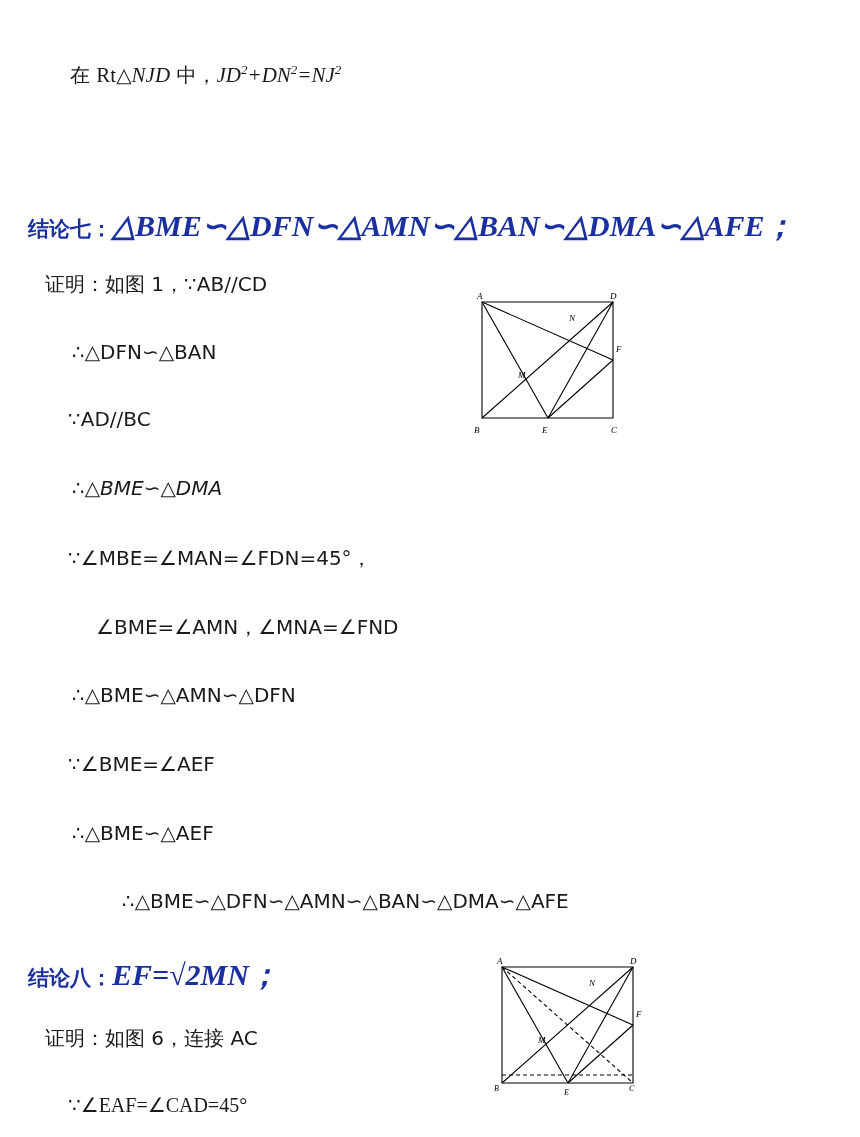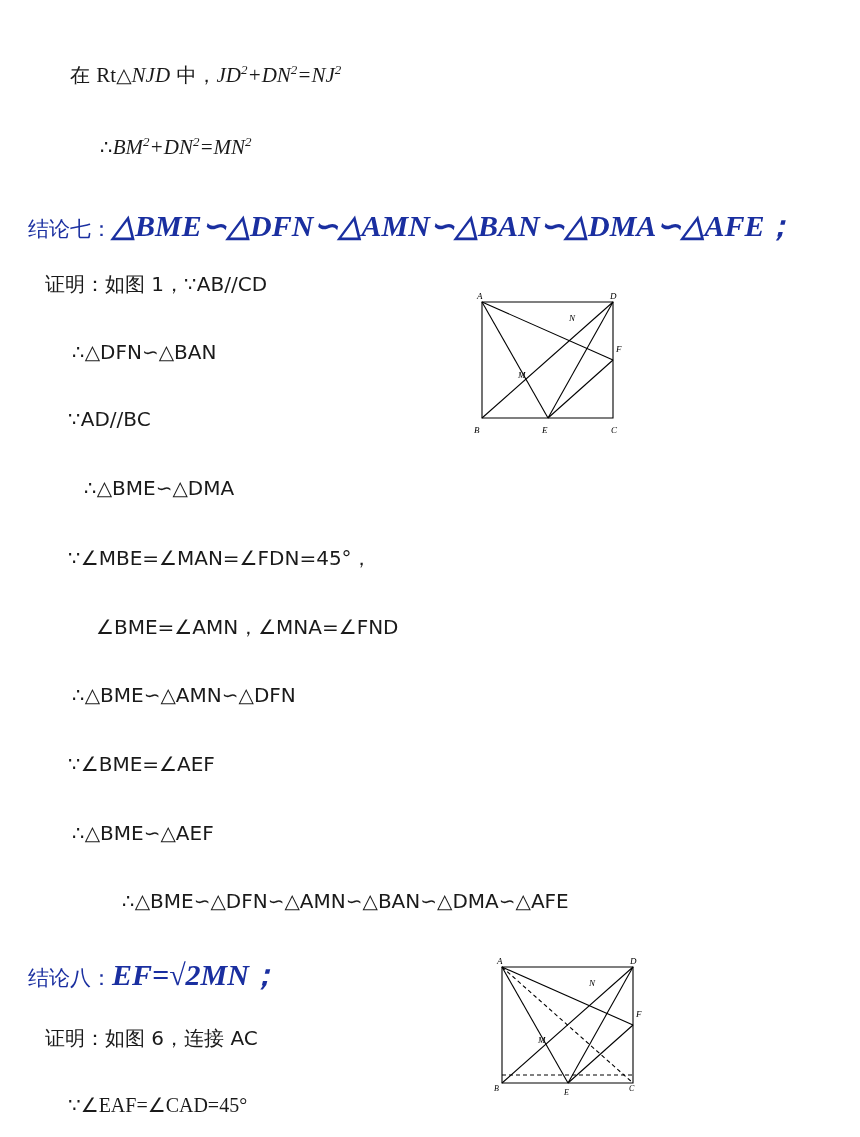--- a/index.html
+++ b/index.html
@@ -45,21 +45,21 @@
   .concl {
     position: absolute;
     white-space: nowrap;
     color: #1a2fa0;
     font-weight: bold;
   }
   .concl .label {
     font-family: "DejaVu Sans", sans-serif;
     font-size: 21px;
     color: #1a2fa0;
-    font-weight: normal;
+    font-weight: bold;
   }
   .concl .body {
     font-family: "Liberation Serif", serif;
     font-style: italic;
     font-weight: bold;
     font-size: 30px;
     color: #1a2fa0;
   }
   .fig {
     position: absolute;
@@ -70,33 +70,30 @@
 </style>
 </head>
 <body>
 
 <div class="page">
 
   <div class="line" style="left:70px; top:62px;">
     <span class="cn">在 </span><span style="font-family:'Liberation Serif',serif;">Rt</span><span class="cn">△</span><span class="mathi">NJD</span><span class="cn"> 中，</span><span class="mathi">JD</span><span class="mathi sup">2</span><span class="mathi">+</span><span class="mathi">DN</span><span class="mathi sup">2</span><span class="mathi">=</span><span class="mathi">NJ</span><span class="mathi sup">2</span>
   </div>
 
-  <div class="line" style="left:100px; top:134px;">
-    <span class="cn">∴</span><span class="mathi">BM</span><span class="mathi sup">2</span><span class="mathi">+</span><span class="mathi">DN</span><span class="mathi sup">2</span><span class="mathi">=</span><span class="mathi">MN</span><span class="mathi sup">2</span>
-  </div>
 
   <div class="concl" style="left:28px; top:206px;">
     <span class="label">结论七：</span><span class="body">△BME∽△DFN∽△AMN∽△BAN∽△DMA∽△AFE；</span>
   </div>
 
   <div class="line cn" style="left:45px; top:272px;">证明：如图 1，∵AB//CD</div>
 
   <div class="line cn" style="left:72px; top:340px;">∴△DFN∽△BAN</div>
   <div class="line cn" style="left:68px; top:407px;">∵AD//BC</div>
-  <div class="line cn" style="left:84px; top:476px;">∴△BME∽△DMA</div>
+  <div class="line cn" style="left:72px; top:476px;font-style:italic;">∴△BME∽△DMA</div>
   <div class="line cn" style="left:68px; top:546px;">∵∠MBE=∠MAN=∠FDN=45°，</div>
   <div class="line cn" style="left:96px; top:615px;">∠BME=∠AMN，∠MNA=∠FND</div>
   <div class="line cn" style="left:72px; top:683px;">∴△BME∽△AMN∽△DFN</div>
   <div class="line cn" style="left:68px; top:752px;">∵∠BME=∠AEF</div>
   <div class="line cn" style="left:72px; top:821px;">∴△BME∽△AEF</div>
   <div class="line cn" style="left:90px; top:889px;margin-left:32px;">∴△BME∽△DFN∽△AMN∽△BAN∽△DMA∽△AFE</div>
 
   <div class="concl" style="left:28px; top:955px;">
     <span class="label">结论八：</span><span class="body">EF=√2MN；</span>
   </div>

